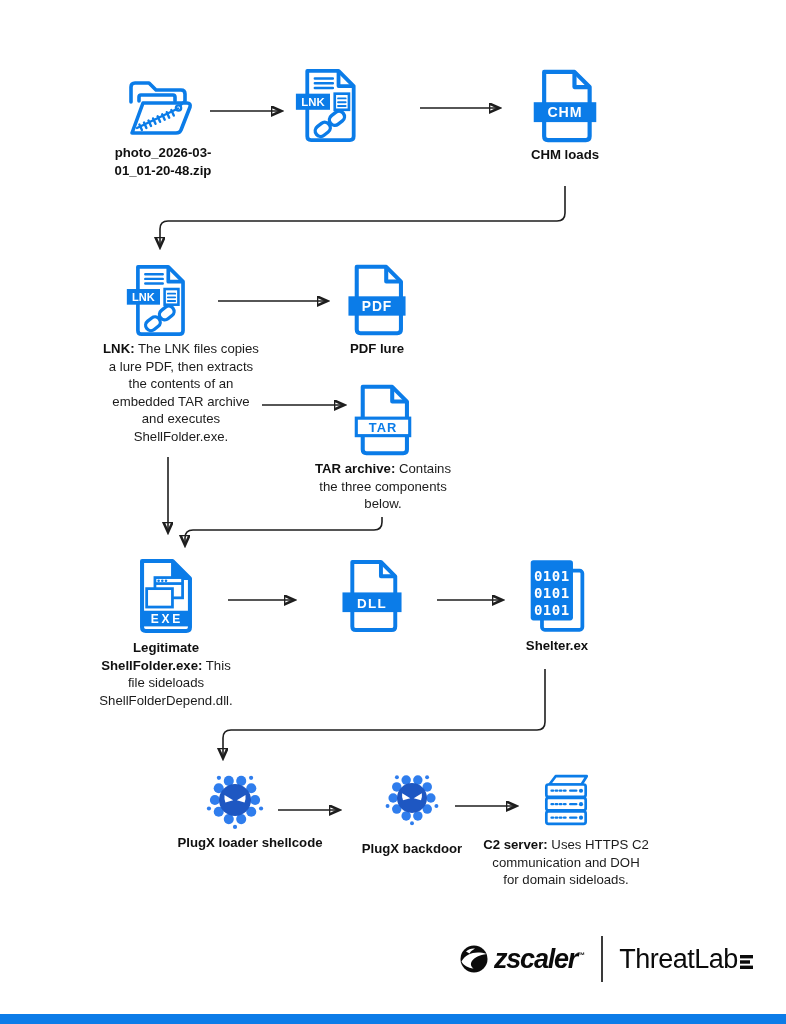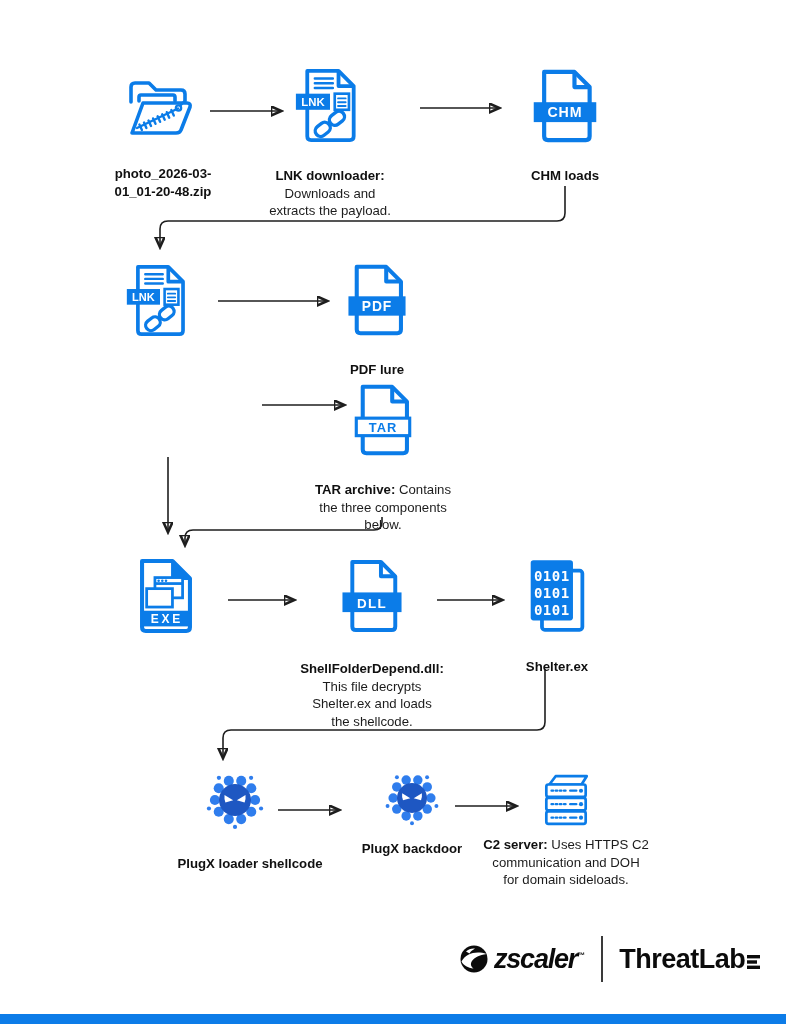--- a/index.html
+++ b/index.html
@@ -6,33 +6,33 @@
   body{
     width:786px;height:1024px;position:relative;overflow:hidden;
     background:#ffffff;font-family:"Liberation Sans",sans-serif;
   }
   #arrow-layer{position:absolute;left:0;top:0;pointer-events:none}
   #arrow-layer path{fill:none;stroke:#1e1e1e;stroke-width:1.6px}
   .node{position:absolute;text-align:center}
   .icon{display:block;margin:0 auto}
   .label{
     font-size:13.2px;line-height:17.5px;color:#1c1c1c;
-    white-space:pre-line;margin-top:21px;
+    white-space:pre-line;margin-top:0;
   }
   .label b{color:#101010;font-weight:700}
   .badge-text{font-family:"Liberation Sans",sans-serif;font-weight:bold}
   .bin-text{font-family:"DejaVu Sans Mono",monospace;font-weight:bold}
   #footer{
     position:absolute;left:458px;top:934px;height:50px;
     display:flex;align-items:center;color:#0b0b0b;
   }
   .zs-word{font-size:27px;font-weight:700;font-style:italic;letter-spacing:-1.2px;margin-left:4px}
   .zs-tm{font-size:8px;vertical-align:super;font-style:normal;letter-spacing:0}
   .footer-divider{width:2px;height:46px;background:#3a3a3a;margin:0 16px}
-  .tl-word{font-size:27px;font-weight:700;letter-spacing:-0.5px;display:flex;align-items:center}
+  .tl-word{font-size:27px;font-weight:400;letter-spacing:-0.5px;display:flex;align-items:center}
   .zbars{margin-left:1px;margin-top:6px}
   #bottom-bar{position:absolute;left:0;bottom:0;width:786px;height:10px;background:#0d7ce8}
 </style>
 </head>
 <body>
 
 <svg id="arrow-layer" width="786" height="1024" viewBox="0 0 786 1024">
   <defs>
     <marker id="ah" markerWidth="8" markerHeight="7" refX="5.6" refY="2.9" orient="auto">
       <path d="M0 0 L6.4 2.9 L0 5.8 Z" fill="#1e1e1e" stroke="none"></path>
@@ -81,23 +81,20 @@
     <text class="badge-text" x="20" y="40" font-size="12" fill="#ffffff" text-anchor="middle">LNK</text>
     <rect x="43" y="27" width="15" height="17" fill="#ffffff" stroke="#0b7ce8" stroke-width="2.8"></rect>
     <g stroke="#0b7ce8" stroke-width="2" stroke-linecap="round">
         <path d="M46.5 32 H54.5 M46.5 36 H54.5 M46.5 40 H54.5"></path>
       </g>
     <g transform="rotate(-38 38 59)" fill="none" stroke="#0b7ce8" stroke-width="3.6">
       <rect x="20" y="53" width="17" height="11.5" rx="5.7"></rect>
       <rect x="39" y="53" width="17" height="11.5" rx="5.7"></rect>
     </g>
   </svg>
-  <div class="label"><b>LNK downloader:</b><span>
-Downloads and
-extracts the payload.</span></div>
 </div>
 
 <div class="node" style="left:505px;top:66px;width:120px">
   <svg class="icon" width="72" height="80" viewBox="0 0 76 80">
     <path d="M16 4 H48 L64 20 V72 q0 4 -4 4 H20 q-4 0 -4 -4 Z" fill="#ffffff" stroke="#0b7ce8" stroke-width="4.4" stroke-linejoin="round"></path>
     <path d="M48 4 V20 H64" fill="none" stroke="#0b7ce8" stroke-width="4.4" stroke-linejoin="round"></path>
     <rect x="5" y="36" width="66" height="21" fill="#0b7ce8"></rect>
     <text class="badge-text" x="38" y="52" font-size="15" letter-spacing="1" fill="#ffffff" text-anchor="middle">CHM</text>
   </svg>
   <div class="label"><b>CHM loads</b><span></span></div>
@@ -114,20 +111,26 @@
     <text class="badge-text" x="20" y="40" font-size="12" fill="#ffffff" text-anchor="middle">LNK</text>
     <rect x="43" y="27" width="15" height="17" fill="#ffffff" stroke="#0b7ce8" stroke-width="2.8"></rect>
     <g stroke="#0b7ce8" stroke-width="2" stroke-linecap="round">
         <path d="M46.5 32 H54.5 M46.5 36 H54.5 M46.5 40 H54.5"></path>
       </g>
     <g transform="rotate(-38 38 59)" fill="none" stroke="#0b7ce8" stroke-width="3.6">
       <rect x="20" y="53" width="17" height="11.5" rx="5.7"></rect>
       <rect x="39" y="53" width="17" height="11.5" rx="5.7"></rect>
     </g>
   </svg>
+  <div class="label"><b>LNK:</b><span> The LNK files copies
+a lure PDF, then extracts
+the contents of an
+embedded TAR archive
+and executes
+ShellFolder.exe.</span></div>
 </div>
 
 <div class="node" style="left:317px;top:260px;width:120px">
   <svg class="icon" width="70" height="80" viewBox="0 0 76 80">
     <path d="M16 4 H48 L64 20 V72 q0 4 -4 4 H20 q-4 0 -4 -4 Z" fill="#ffffff" stroke="#0b7ce8" stroke-width="4.4" stroke-linejoin="round"></path>
     <path d="M48 4 V20 H64" fill="none" stroke="#0b7ce8" stroke-width="4.4" stroke-linejoin="round"></path>
     <rect x="7" y="36" width="62" height="21" fill="#0b7ce8"></rect>
     <text class="badge-text" x="38" y="52" font-size="15" letter-spacing="1" fill="#ffffff" text-anchor="middle">PDF</text>
   </svg>
   <div class="label"><b>PDF lure</b><span></span></div>
@@ -155,33 +158,33 @@
       <rect x="17" y="34" width="28" height="20"></rect>
     </g>
     <g fill="#0b7ce8">
         <circle cx="30" cy="25.5" r="1.4"></circle>
         <circle cx="34" cy="25.5" r="1.4"></circle>
         <circle cx="38" cy="25.5" r="1.4"></circle>
       </g>
     <rect x="12" y="58" width="52" height="17" fill="#0b7ce8"></rect>
     <text class="badge-text" x="39" y="71" font-size="13" letter-spacing="3" fill="#ffffff" text-anchor="middle">EXE</text>
   </svg>
+  <div class="label"><b>Legitimate
+ShellFolder.exe:</b><span> This
+file sideloads
+ShellFolderDepend.dll.</span></div>
 </div>
 
 <div class="node" style="left:277px;top:553px;width:190px">
   <svg class="icon" width="68" height="86" viewBox="0 0 76 84">
     <path d="M16 4 H48 L64 20 V76 q0 4 -4 4 H20 q-4 0 -4 -4 Z" fill="#ffffff" stroke="#0b7ce8" stroke-width="4.4" stroke-linejoin="round"></path>
     <path d="M48 4 V20 H64" fill="none" stroke="#0b7ce8" stroke-width="4.4" stroke-linejoin="round"></path>
     <rect x="5" y="38" width="66" height="22" fill="#0b7ce8"></rect>
     <text class="badge-text" x="38" y="55" font-size="15" letter-spacing="1.5" fill="#ffffff" text-anchor="middle">DLL</text>
   </svg>
-  <div class="label"><b>ShellFolderDepend.dll:</b><span>
-This file decrypts
-Shelter.ex and loads
-the shellcode.</span></div>
 </div>
 
 <div class="node" style="left:497px;top:555px;width:120px">
   <svg class="icon" width="62" height="82" viewBox="0 0 66 84">
     <rect x="17" y="15" width="43" height="63" rx="3" fill="#ffffff" stroke="#0b7ce8" stroke-width="4"></rect>
     <rect x="5" y="4" width="45" height="64" rx="3" fill="#0b7ce8"></rect>
     <text class="bin-text" x="27.5" y="26" font-size="15" letter-spacing="0.5" fill="#ffffff" text-anchor="middle">0101</text>
     <text class="bin-text" x="27.5" y="44" font-size="15" letter-spacing="0.5" fill="#ffffff" text-anchor="middle">0101</text>
     <text class="bin-text" x="27.5" y="62" font-size="15" letter-spacing="0.5" fill="#ffffff" text-anchor="middle">0101</text>
   </svg>

